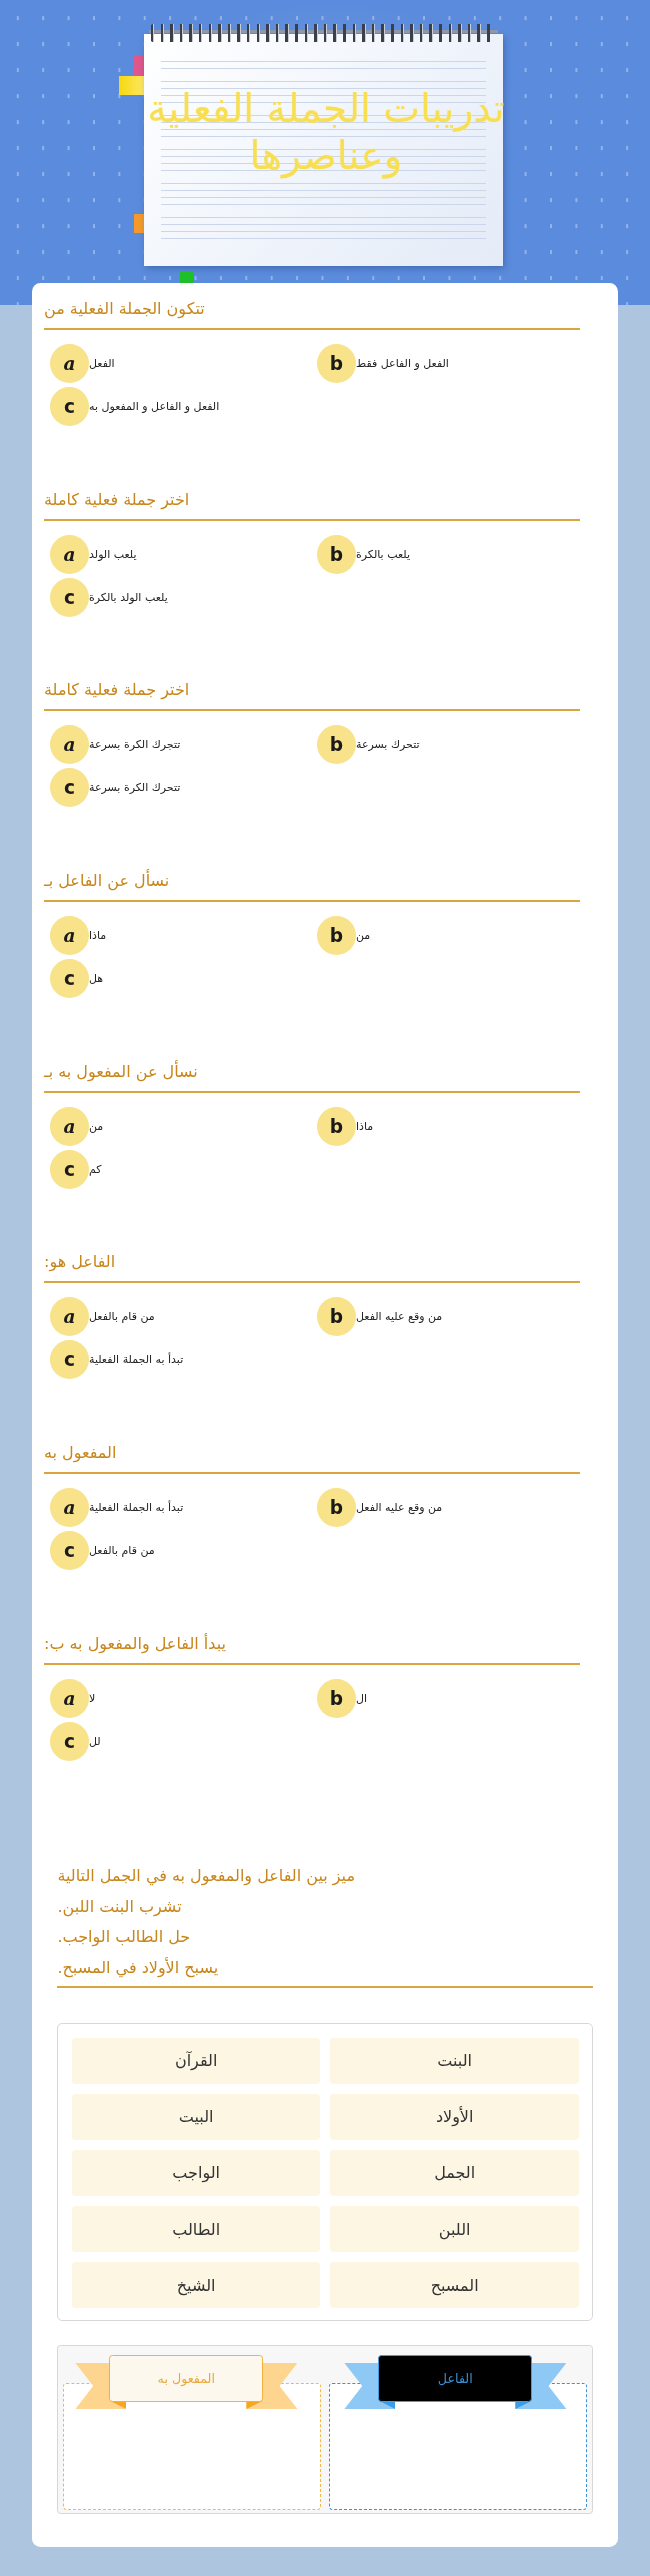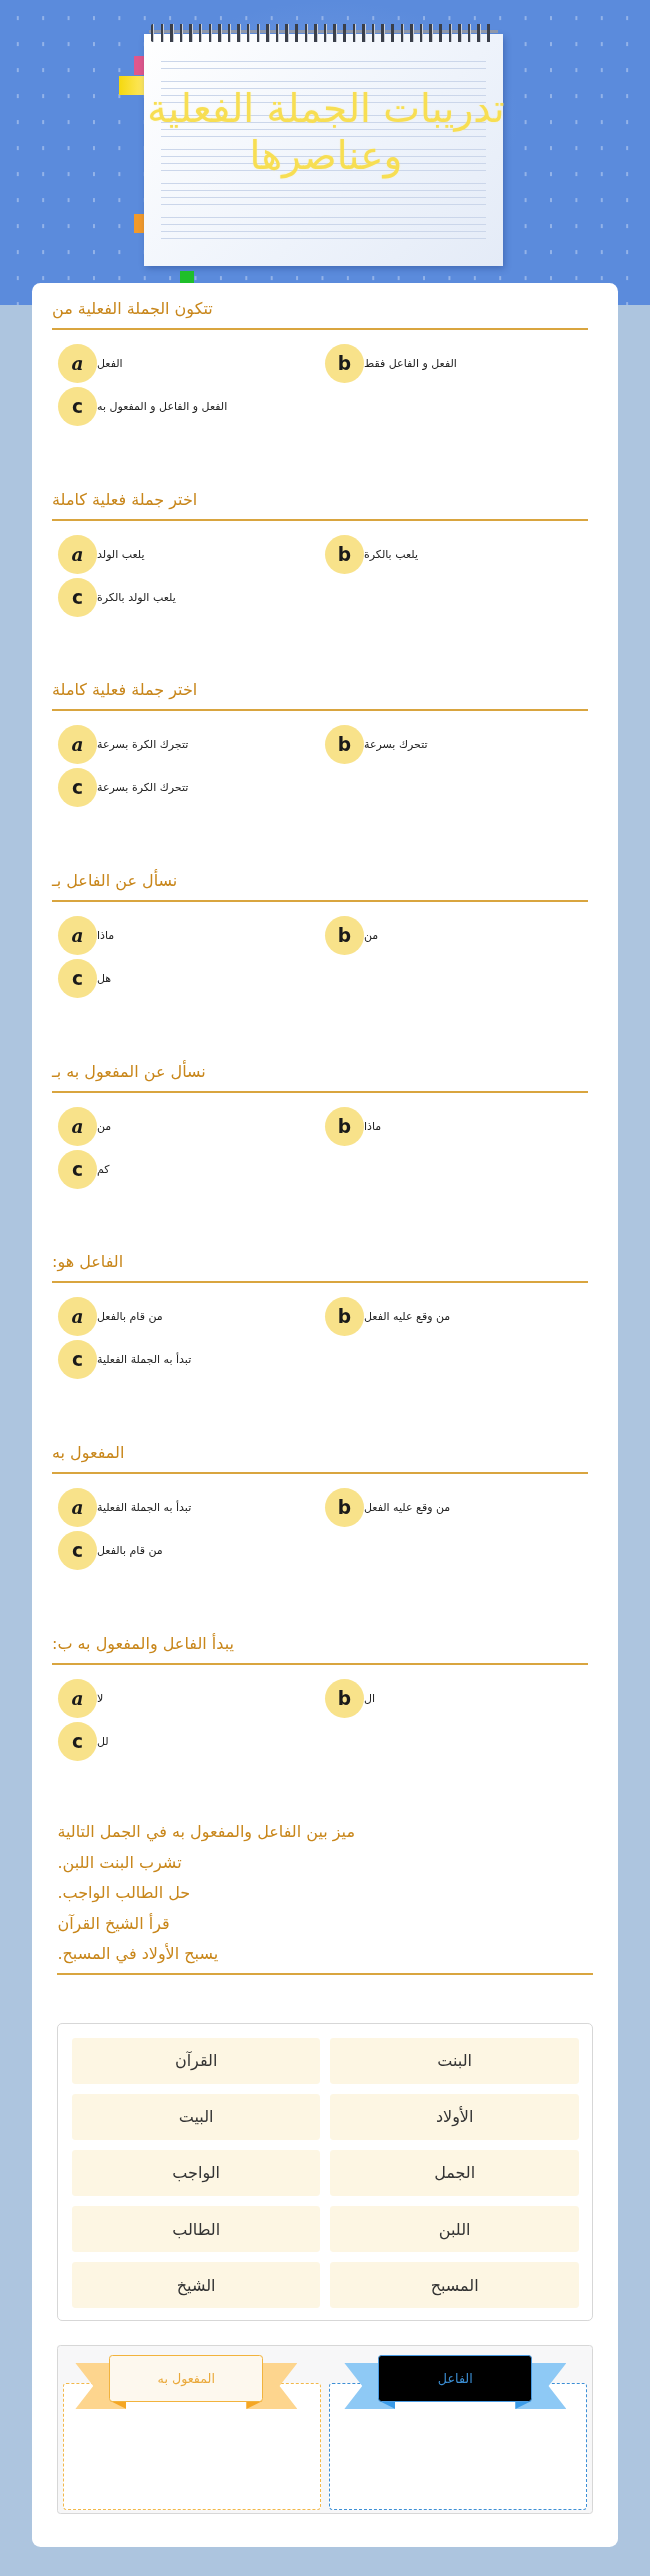--- a/index.html
+++ b/index.html
@@ -49,21 +49,21 @@
     text-align: center; direction: rtl;
     color: #f7de53; font-size: 39px; line-height: 47px;
     font-family: "DejaVu Sans", sans-serif;
     text-shadow: 0 0 1.7px rgba(255,240,150,0.6);
   }
   .card {
     position: absolute; left: 32px; top: 283px; width: 586px; height: 2264px;
     background: #ffffff; border-radius: 8.5px;
   }
   .question {
-    position: absolute; left: 20px; width: 536px; height: 169px;
+    position: absolute; left: 12px; width: 536px; height: 169px;
   }
   .q-title {
     direction: rtl; text-align: left; unicode-bidi: plaintext;
     color: #c8861a; font-size: 16px; line-height: 22px;
     padding-top: 15.3px; height: 42px;
     font-family: "DejaVu Sans", sans-serif;
   }
   .q-divider { height: 1.7px; background: #d9a53f; margin-top: 3.4px; }
   .options { position: relative; height: 102px; margin-top: 6.8px; }
   .option {
@@ -82,20 +82,21 @@
   .badge.italic { font-style: italic; font-family: "DejaVu Serif", serif; }
   .opt-text {
     margin-left: 0; direction: rtl; font-size: 11px; color: #222;
     font-family: "DejaVu Sans", sans-serif;
   }
   .sort-section { position: absolute; left: 25.4px; top: 1534px; width: 536px; }
   .sort-title {
     direction: rtl; text-align: left; unicode-bidi: plaintext;
     color: #c8861a; font-size: 16px; line-height: 30.5px;
     font-family: "DejaVu Sans", sans-serif;
+    margin-top: 44px;
   }
   .sort-title-line { direction: rtl; text-align: left; unicode-bidi: plaintext; }
   .sort-divider { height: 1.7px; background: #d9a53f; margin-top: 3.4px; }
   .word-bank {
     position: absolute; left: 25.4px; top: 1740px; width: 536px; height: 298px;
     border: 0.8px solid #d7d7d7; border-radius: 5.1px; background: #fff;
     padding: 13.6px;
     display: grid; grid-template-columns: 1fr 1fr; grid-auto-rows: 46px;
     column-gap: 10.2px; row-gap: 10.2px;
     direction: rtl;
@@ -309,21 +310,20 @@
           <span class="opt-text">لل</span>
         </div>
     </div>
   </div>
 
   <div class="sort-section">
     <div class="sort-title">
       <div class="sort-title-line">ميز بين الفاعل والمفعول به  في الجمل التالية</div>
       <div class="sort-title-line">تشرب البنت اللبن.</div>
       <div class="sort-title-line">حل الطالب الواجب.</div>
-      <div class="sort-title-line">قرأ الشيخ القرآن</div>
       <div class="sort-title-line">يسبح الأولاد في المسبح.</div>
     </div>
     <div class="sort-divider"></div>
   </div>
 
   <div class="word-bank">
     <div class="word-chip">البنت</div>
     <div class="word-chip">القرآن</div>
     <div class="word-chip">الأولاد</div>
     <div class="word-chip">البيت</div>

